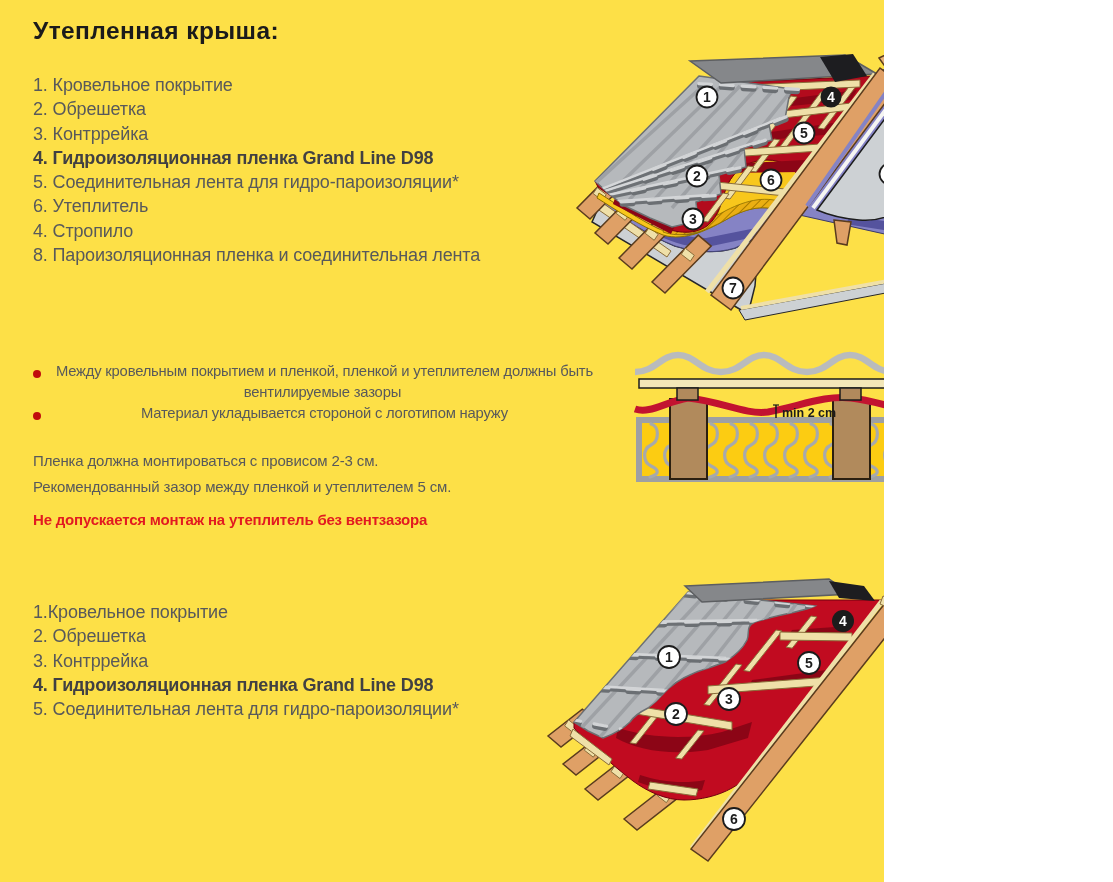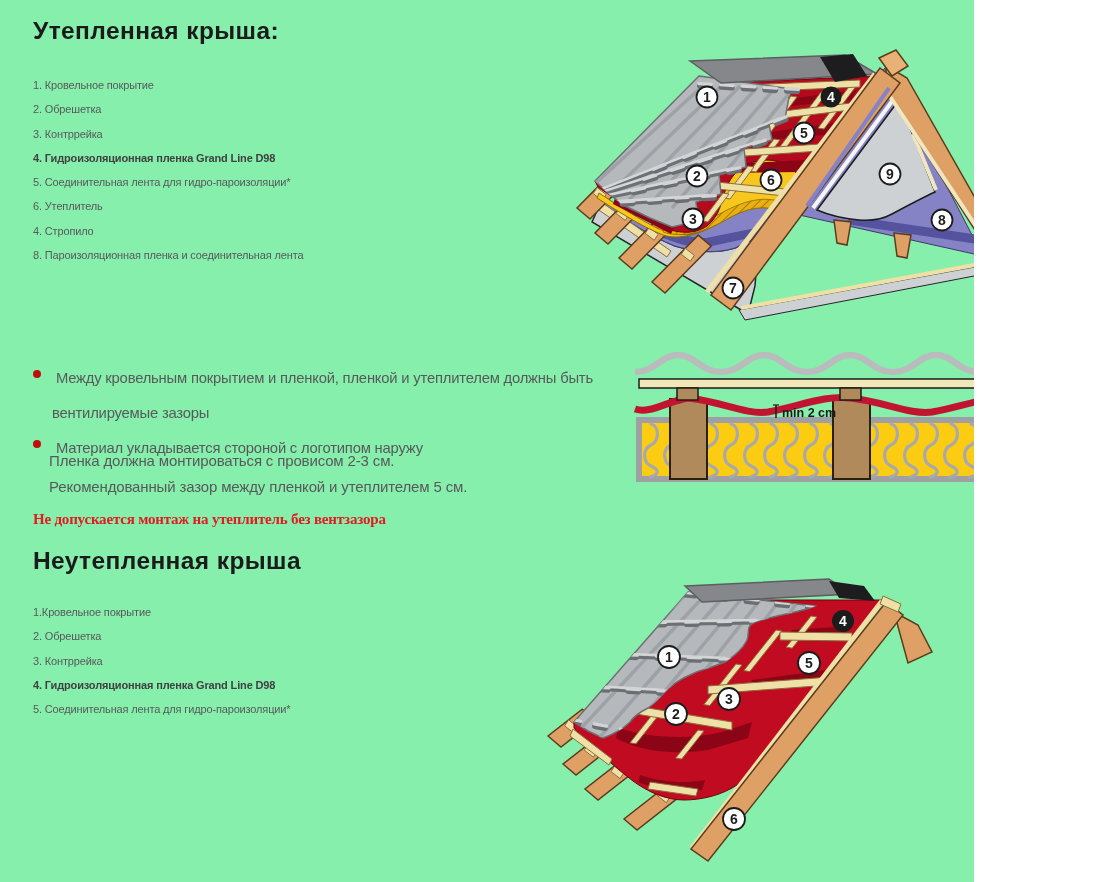--- a/index.html
+++ b/index.html
@@ -1,27 +1,27 @@
 <!DOCTYPE html>
 <html lang="ru"><head>
 <meta charset="utf-8">
 <title>Утепленная крыша</title>
 <style>
   html,body{margin:0;padding:0;background:#fff;}
   body{font-family:"Liberation Sans",sans-serif;}
-  #page{position:relative;width:974px;height:882px;overflow:hidden;background:#86efac;}
+  #page{position:relative;width:884px;height:882px;overflow:hidden;background:#fde047;}
   .h1{position:absolute;left:33px;font-size:24.5px;font-weight:800;color:#1b1b1b;letter-spacing:.4px;}
-  .list{position:absolute;left:33px;font-size:11px;letter-spacing:-.15px;color:#58595b;}
+  .list{position:absolute;left:33px;font-size:18px;letter-spacing:-.15px;color:#58595b;}
   .list div{height:24.3px;line-height:24.3px;white-space:nowrap;}
   .list .b4{font-weight:bold;color:#414042;}
   .bullets{position:absolute;left:33px;font-size:14.8px;letter-spacing:-.2px;color:#58595b;}
-  .bullets .bl{position:relative;padding-left:19px;line-height:35px;white-space:nowrap;}
+  .bullets .bl{position:relative;padding-left:19px;line-height:21px;white-space:nowrap;text-align:center;}
   .bullets .bl::before{content:"";position:absolute;left:0;top:9px;width:8px;height:8px;border-radius:50%;background:#c00d0d;}
-  .para{position:absolute;left:49px;font-size:15px;letter-spacing:-.15px;color:#58595b;line-height:25.5px;white-space:nowrap;}
-  .warn{position:absolute;left:33px;font-size:15px;letter-spacing:-.2px;font-weight:bold;color:#e21a21;white-space:nowrap;font-family:Liberation Serif, serif;}
+  .para{position:absolute;left:33px;font-size:15px;letter-spacing:-.15px;color:#58595b;line-height:25.5px;white-space:nowrap;}
+  .warn{position:absolute;left:33px;font-size:15px;letter-spacing:-.2px;font-weight:bold;color:#e21a21;white-space:nowrap;}
 </style>
 </head>
 <body>
 <div id="page">
 
   <div class="h1" style="top:17px;">Утепленная крыша:</div>
 
   <div class="list" style="top:73px;">
     <div>1. Кровельное покрытие</div>
     <div>2. Обрешетка</div>
@@ -292,21 +292,20 @@
 
 <line x1="151" y1="60" x2="151" y2="73" stroke="#1c1c1c" stroke-width="1.5"></line>
 <line x1="148" y1="60" x2="154" y2="60" stroke="#1c1c1c" stroke-width="1.2"></line>
 <text x="157" y="72" font-family="Liberation Sans, sans-serif" font-size="12.5" font-weight="bold" fill="#1c1c1c">min 2 cm</text>
 </svg></div>
 
   <div class="para" style="top:448px;">Пленка должна монтироваться с провисом 2-3 см.<br>Рекомендованный зазор между пленкой и утеплителем 5 см.</div>
 
   <div class="warn" style="top:511px;">Не допускается монтаж на утеплитель без вентзазора</div>
 
-  <div class="h1" style="top:547px;">Неутепленная крыша</div>
 
   <div class="list" style="top:600px;">
     <div>1.Кровельное покрытие</div>
     <div>2. Обрешетка</div>
     <div>3. Контррейка</div>
     <div class="b4">4. Гидроизоляционная пленка Grand Line D98</div>
     <div>5. Соединительная лента для гидро-пароизоляции*</div>
   </div>
 
   <div style="position:absolute;left:530px;top:570px;width:450px;height:312px;"><svg width="450" height="312" viewBox="0 0 450 312">

